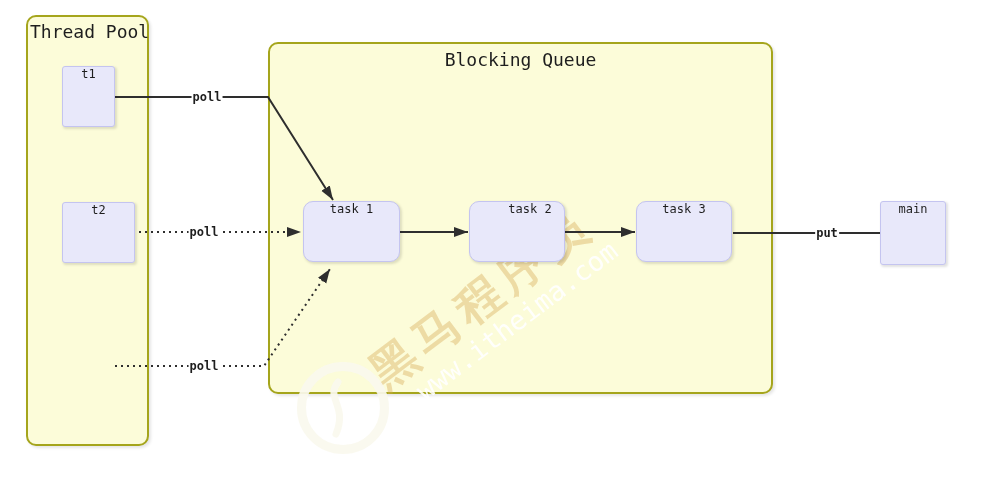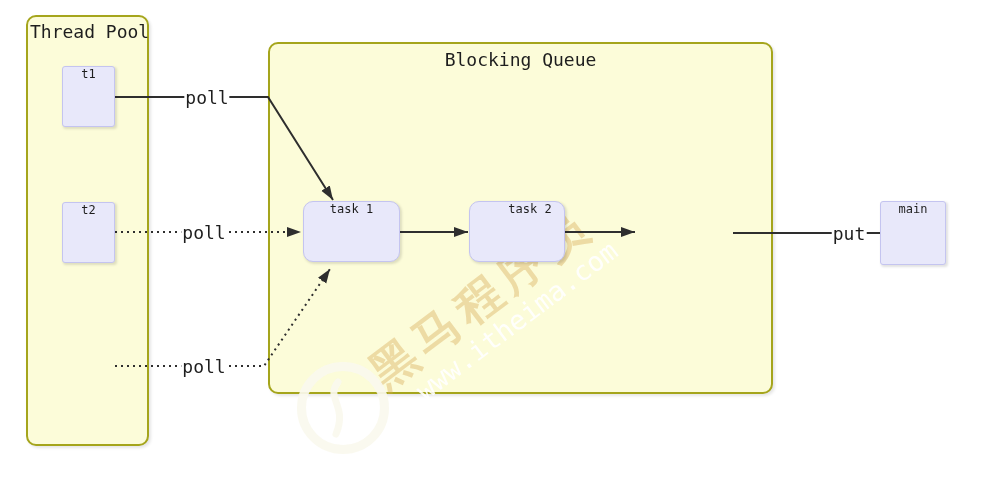--- a/index.html
+++ b/index.html
@@ -27,21 +27,21 @@
   }
   .node.square{border-radius:3px;}
   .node.rounded{border-radius:10px;}
   
   .wires{position:absolute;left:0;top:0;z-index:3;}
   .wire{stroke:#2e2e2e;stroke-width:2;fill:none;}
   .wire.dotted{stroke-dasharray:2 4;}
   
   .edge-label{
     position:absolute;transform:translate(-50%,-50%);background:#ffffff;
-    font-size:18px;line-height:19px;padding:0 1px;z-index:5;white-space:nowrap;
+    font-size:12px;line-height:19px;padding:0 1px;z-index:5;white-space:nowrap;font-weight:bold;
   }
   
   .watermark-text{
     position:absolute;left:330px;top:270px;width:320px;z-index:2;
     transform:rotate(-37deg);text-align:center;pointer-events:none;
   }
   .wm-brand{
     font-size:46px;font-weight:bold;letter-spacing:7px;line-height:50px;
     color:rgba(214,170,86,0.40);white-space:nowrap;
   }
@@ -88,33 +88,36 @@
     <path class="wire dotted" d="M115,232 L301,232" marker-end="url(#arr)"></path>
     <path class="wire dotted" d="M115,366 L264,366 L330,269" marker-end="url(#arr)"></path>
     <path class="wire" d="M400,232 L468,232" marker-end="url(#arr)"></path>
     <path class="wire" d="M565,232 L635,232" marker-end="url(#arr)"></path>
     <path class="wire" d="M733,233 L880,233"></path>
   </svg>
 
   <div class="node square" style="left:62px;top:66px;width:53px;height:61px;">
     <span>t1</span>
   </div>
-  <div class="node square" style="left:62px;top:202px;width:53px;height:61px;">
+  <div class="node square" style="left:62px;top:202px;width:73px;height:61px;">
     <span>t2</span>
   </div>
 
   <div class="node rounded" style="left:303px;top:201px;width:97px;height:61px;">
     <span>task 1</span>
   </div>
   <div class="node rounded" style="left:469px;top:201px;width:96px;height:61px;padding-left:26px;">
     <span>task 2</span>
   </div>
+  <div class="node rounded" style="left:636px;top:201px;width:96px;height:61px;">
+    <span>task 3</span>
+  </div>
 
   <div class="node square" style="left:880px;top:201px;width:66px;height:64px;">
     <span>main</span>
   </div>
 
   <span class="edge-label" style="left:207px;top:97px;">poll</span>
   <span class="edge-label" style="left:204px;top:232px;">poll</span>
   <span class="edge-label" style="left:204px;top:366px;">poll</span>
-  <span class="edge-label" style="left:849px;top:233px;">put</span>
+  <span class="edge-label" style="left:827px;top:233px;">put</span>
 
 </div>
 
 </body></html>

